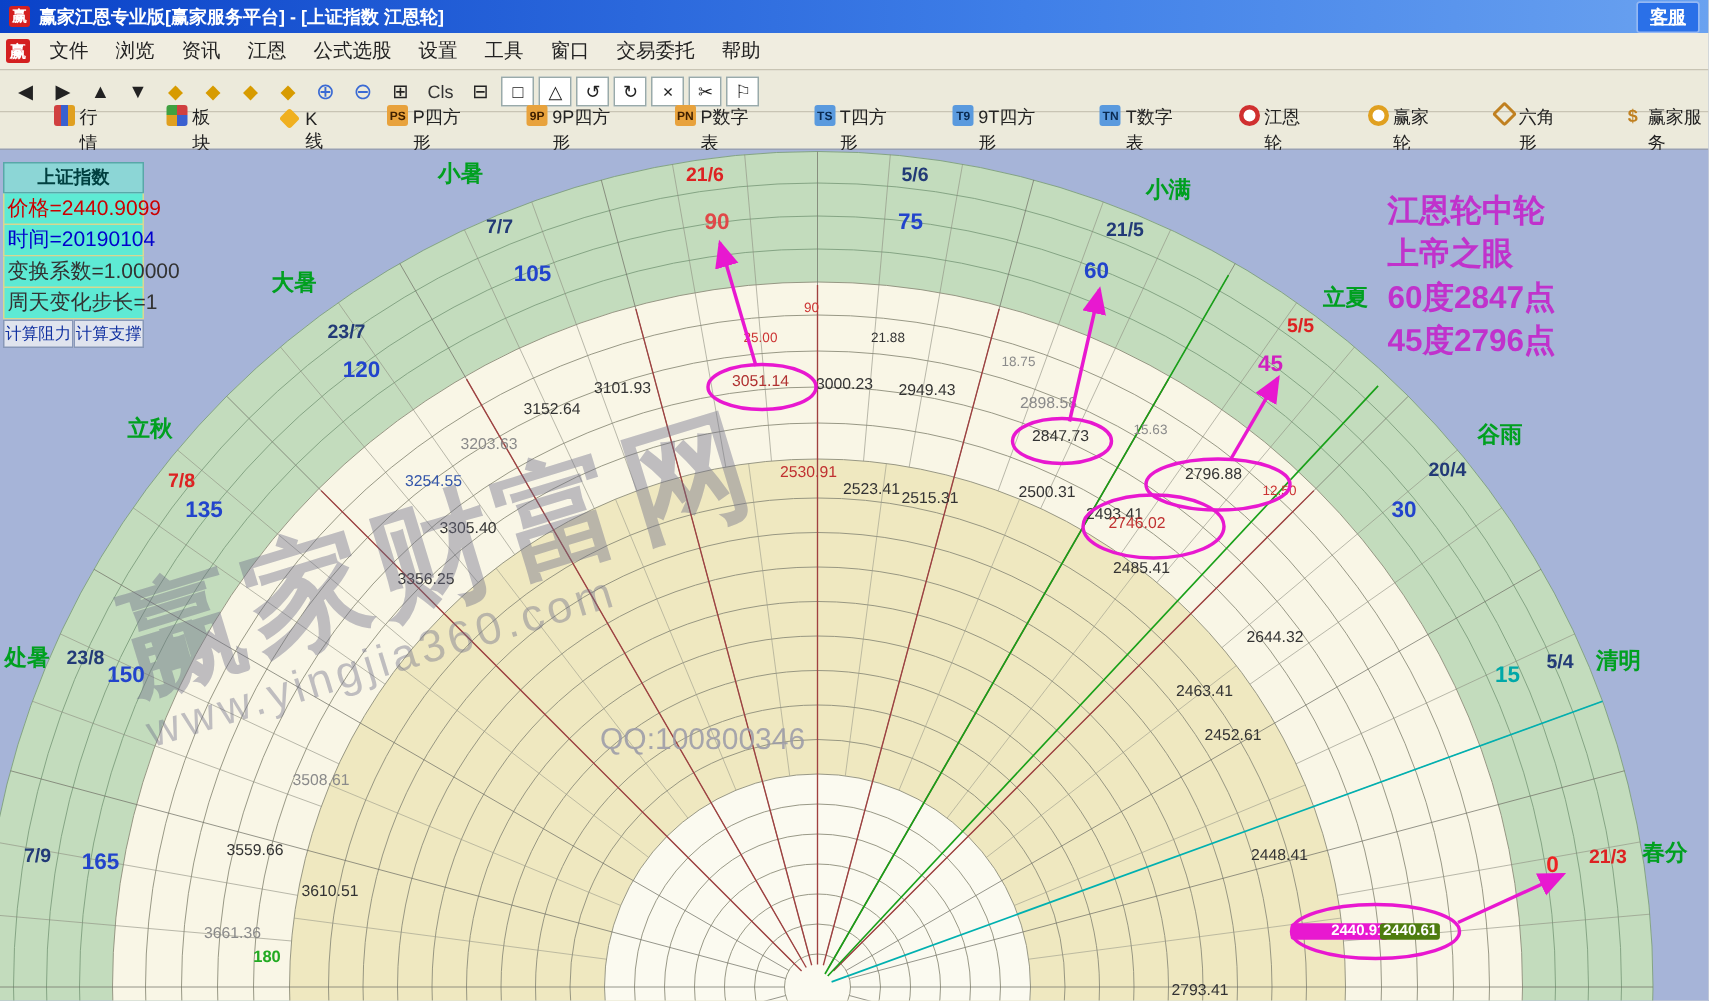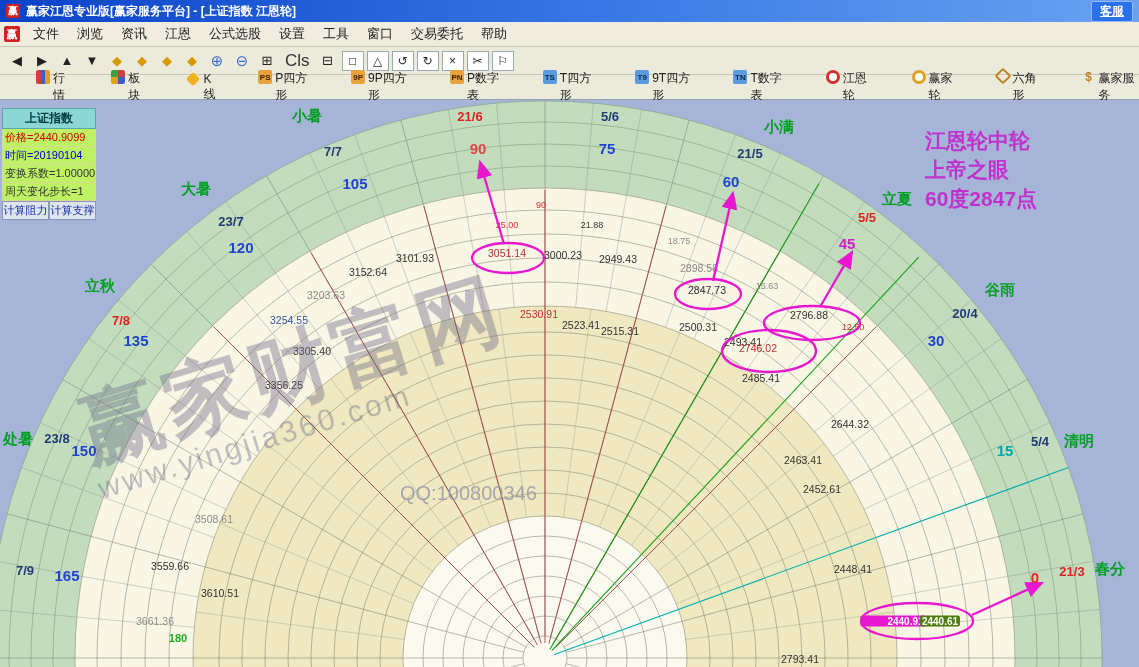--- a/index.html
+++ b/index.html
@@ -23,21 +23,21 @@
     display:flex;align-items:center;justify-content:center;margin-right:4px;border-radius:2px;}
   .menu-item{padding:2px 9px;font-size:13px;}
   
   .toolbar1{height:27px;display:flex;align-items:center;background:#eceadb;
     border-bottom:1px solid #c8c4b4;padding-left:6px;gap:3px;}
   .tb{width:22px;height:20px;display:flex;align-items:center;justify-content:center;
     font-size:13px;color:#222;}
   .tb.gold{color:#d79b00;}
   .tb.zoom{color:#3a6ad4;font-size:15px;}
   .tb.tool{background:#fff;border:1px solid #9aa;font-size:12px;width:20px;height:18px;}
-  .tb.text{width:auto;padding:0 4px;font-size:17px;color:#333;}
+  .tb.text{width:auto;padding:0 4px;font-size:12px;color:#333;}
   .toolbar2{height:24px;display:flex;align-items:center;gap:11px;background:#eceadb;
     border-bottom:1px solid #98a0b4;padding-left:8px;font-size:12px;color:#222;}
   .view-item{display:flex;align-items:flex-start;gap:3px;padding-left:28px;}
   .vi{width:14px;height:14px;border-radius:2px;display:flex;align-items:center;
     justify-content:center;font-size:8px;font-weight:bold;flex:none;}
   .vi.bars{background:linear-gradient(90deg,#d04040 0 33%,#3a60d0 33% 66%,#e0a020 66%);}
   .vi.grid{background:conic-gradient(#d04040 0 25%,#3a60d0 0 50%,#e0a020 0 75%,#40a040 0);}
   .vi.diamond{width:10px;height:10px;background:#f0b020;transform:rotate(45deg);margin:2px;}
   .vi.badge-p{background:#e8a23c;color:#402000;}
   .vi.badge-t{background:#5a9ade;color:#0a2a50;}
@@ -58,22 +58,22 @@
   .anno{position:absolute;left:925px;top:26px;font-size:21px;font-weight:bold;line-height:29px;}
   .wm{position:absolute;left:70px;top:295px;transform:rotate(-17deg);transform-origin:0 0;
     color:#70708a;opacity:.42;pointer-events:none;}
   .wm1{font-size:82px;font-weight:bold;letter-spacing:6px;line-height:1;}
   .wm2{font-size:30px;letter-spacing:3px;}
   .qq{position:absolute;left:400px;top:382px;font-size:20px;color:#9a9aa8;opacity:.85;}
   
   .panel{position:absolute;left:2px;top:8px;width:94px;z-index:10;}
   .panel-title{background:#8cd6d6;text-align:center;border:1px solid #58a8a8;
     padding:1px 0;font-weight:bold;color:#004040;font-size:12px;}
-  .panel-row{background:#bef264;border:1px solid #d8d890;border-top:none;
-    padding:1px 2px;font-size:11px;white-space:nowrap;}
+  .panel-row{background:#5eead4;border:1px solid #d8d890;border-top:none;
+    padding:1px 2px;font-size:14px;white-space:nowrap;}
   .panel-btns{display:flex;}
   .panel-btn{flex:1;background:#e0e4ee;border:1px solid #8898b8;font-size:11px;
     color:#1030a0;text-align:center;padding:1px 0;cursor:default;}
 </style>
 </head>
 <body>
 
 <div class="titlebar">
   <span class="app-ico">赢</span>
   <span>赢家江恩专业版[赢家服务平台] - [上证指数 江恩轮]</span>
@@ -368,20 +368,21 @@
   <div class="overlay">
     <div class="wm">
       <div class="wm1">赢家财富网</div>
       <div class="wm2">www.yingjia360.com</div>
     </div>
     <div class="qq">QQ:100800346</div>
     <div class="anno" style="color: rgb(192, 50, 204);">
       <div>江恩轮中轮</div>
       <div>上帝之眼</div>
       <div>60度2847点</div>
+      <div>45度2796点</div>
     </div>
   <div class="lbl term" style="left: 307px; top: 16px;">小暑</div>
       <div class="lbl term" style="left: 779px; top: 27px;">小满</div>
       <div class="lbl term" style="left: 897px; top: 99px;">立夏</div>
       <div class="lbl term" style="left: 1000px; top: 190px;">谷雨</div>
       <div class="lbl term" style="left: 1079px; top: 341px;">清明</div>
       <div class="lbl term" style="left: 1110px; top: 469px;">春分</div>
       <div class="lbl term" style="left: 196px; top: 89px;">大暑</div>
       <div class="lbl term" style="left: 100px; top: 186px;">立秋</div>
       <div class="lbl term" style="left: 18px; top: 339px;">处暑</div>

